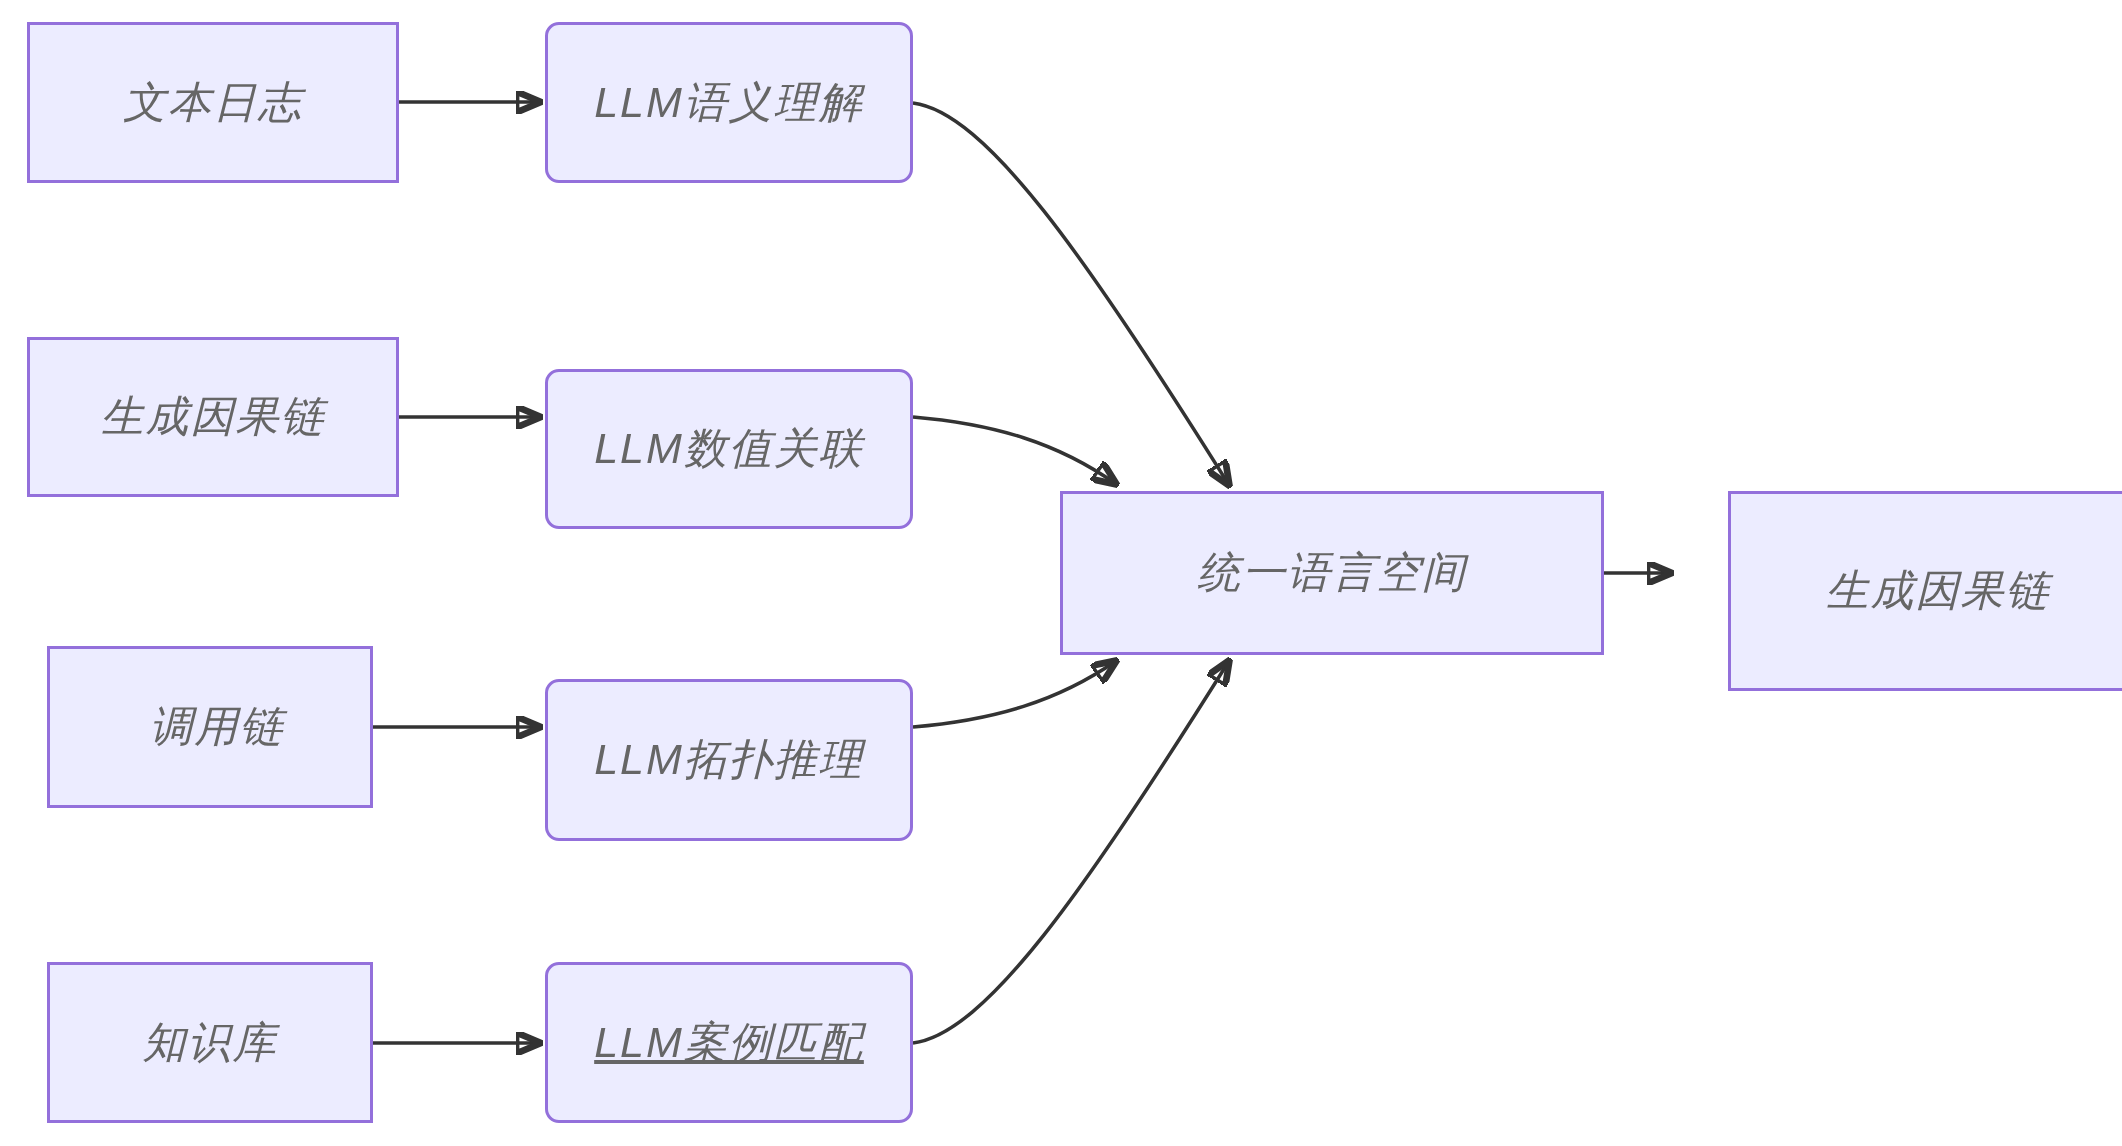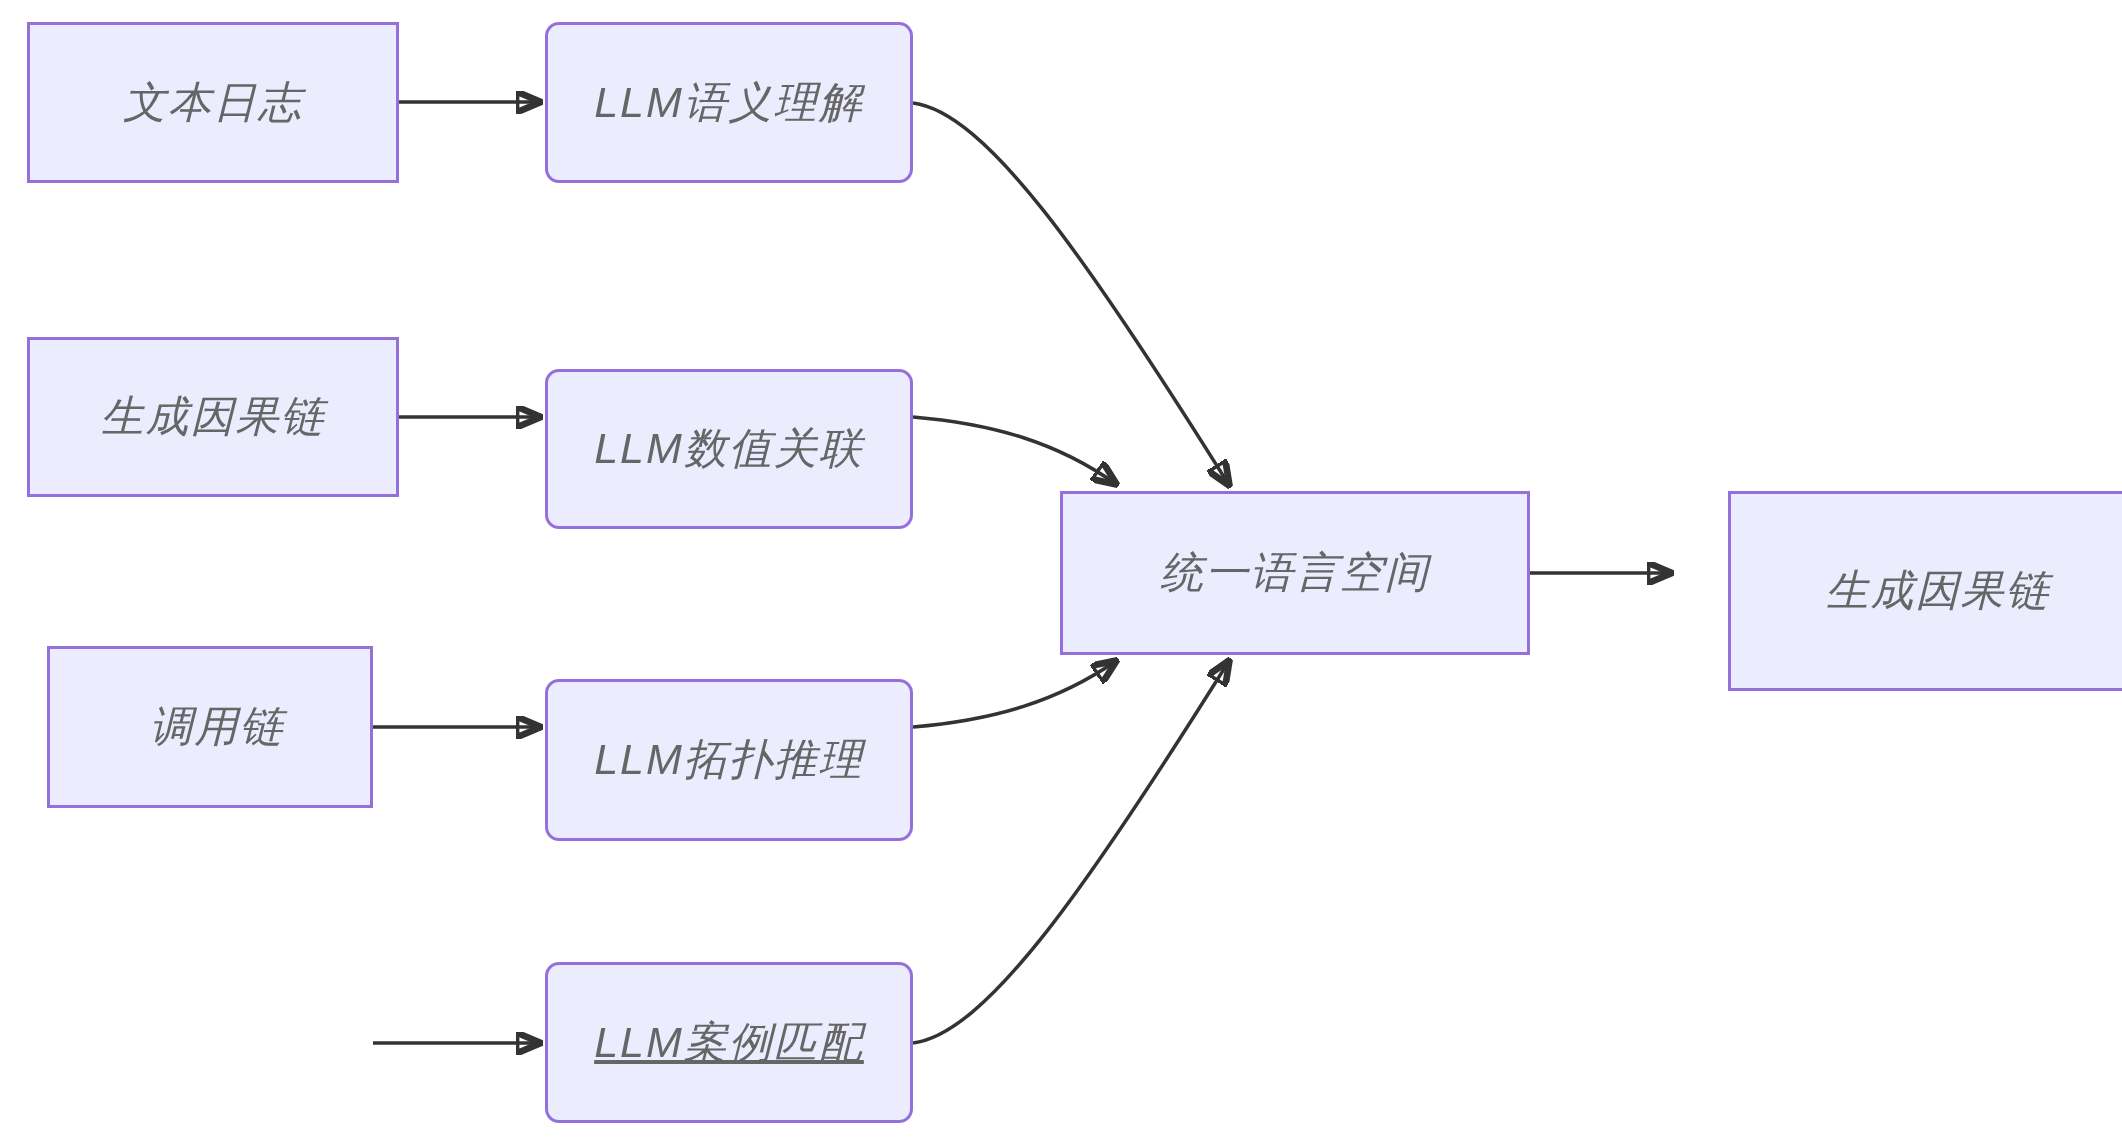--- a/index.html
+++ b/index.html
@@ -85,26 +85,29 @@
   </div>
 
   <div class="node" style="left:47px; top:646px; width:326px; height:162px;padding-left:14px;">
     <span>调用链</span>
   </div>
 
   <div class="node rounded" style="left:545px; top:646px; width:368px; height:162px;margin-top:33px;">
     <span>LLM拓扑推理</span>
   </div>
 
+  <div class="node" style="left:47px; top:962px; width:326px; height:161px;">
+    <span>知识库</span>
+  </div>
 
   <div class="node rounded" style="left:545px; top:962px; width:368px; height:161px;text-decoration:underline;">
     <span>LLM案例匹配</span>
   </div>
 
-  <div class="node" style="left:1060px; top:491px; width:470px; height:164px;">
+  <div class="node" style="left:1060px; top:491px; width:544px; height:164px;">
     <span>统一语言空间</span>
   </div>
 
   <div class="node" style="left:1728px; top:491px; width:420px; height:200px;">
     <span>生成因果链</span>
   </div>
 
 </div>
 
 </body></html>

